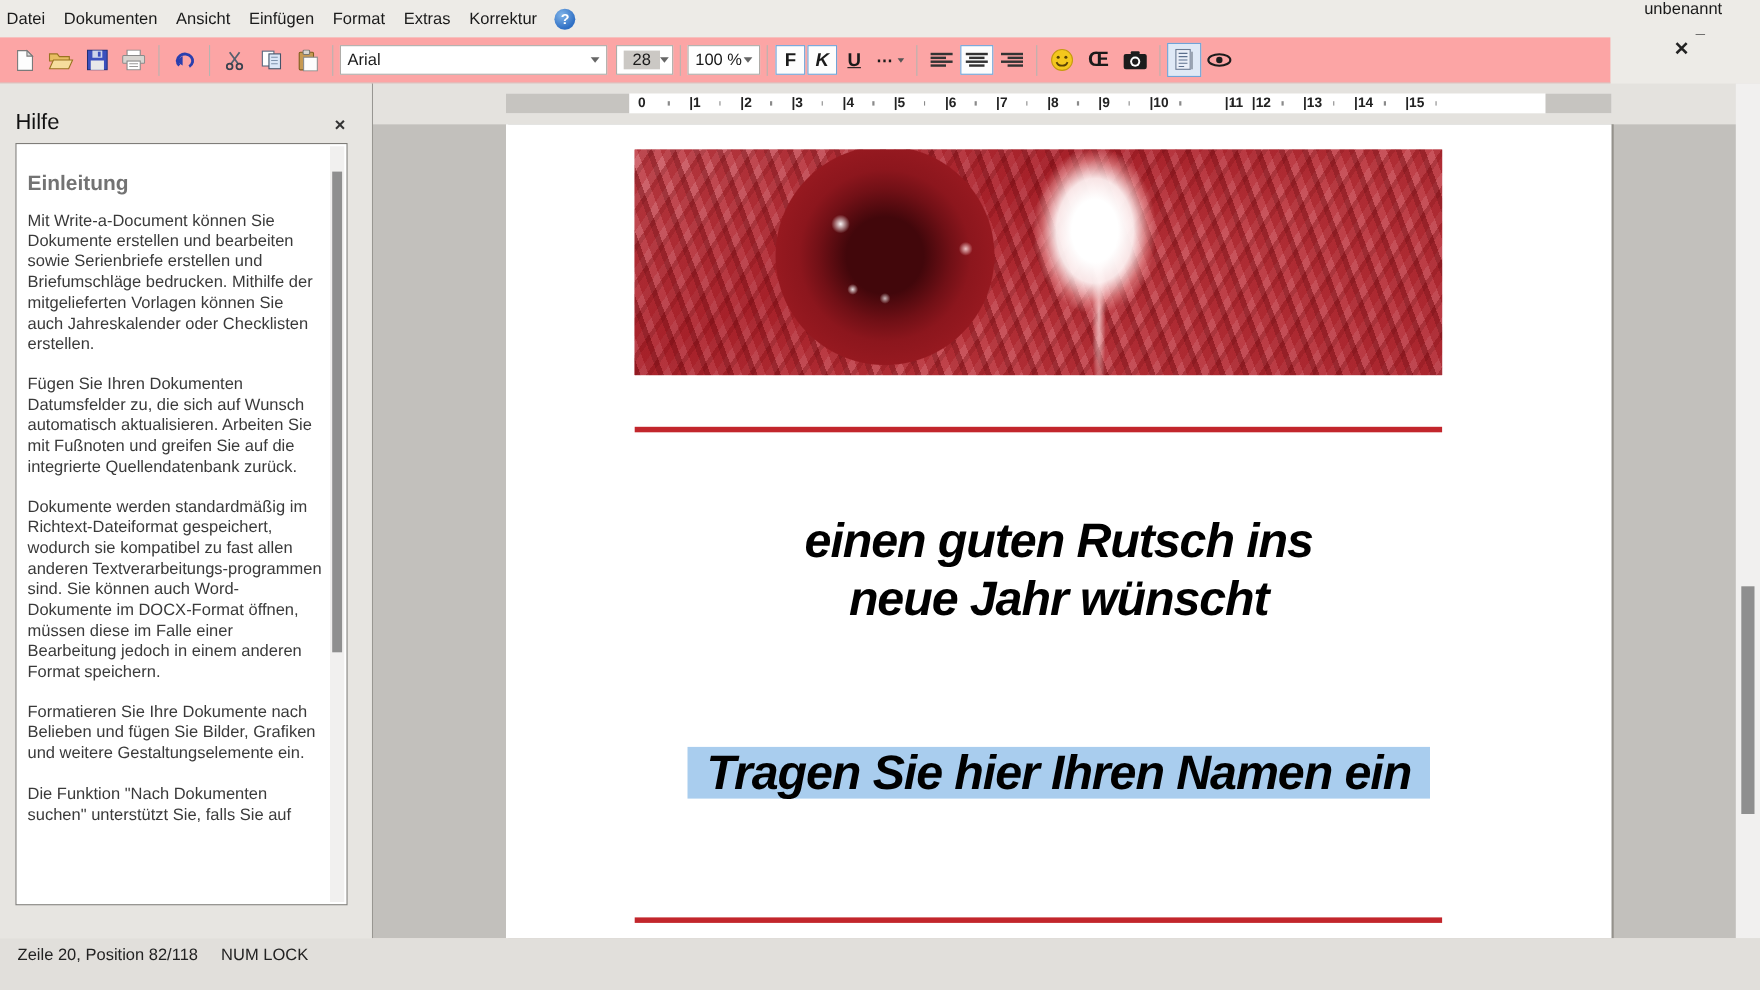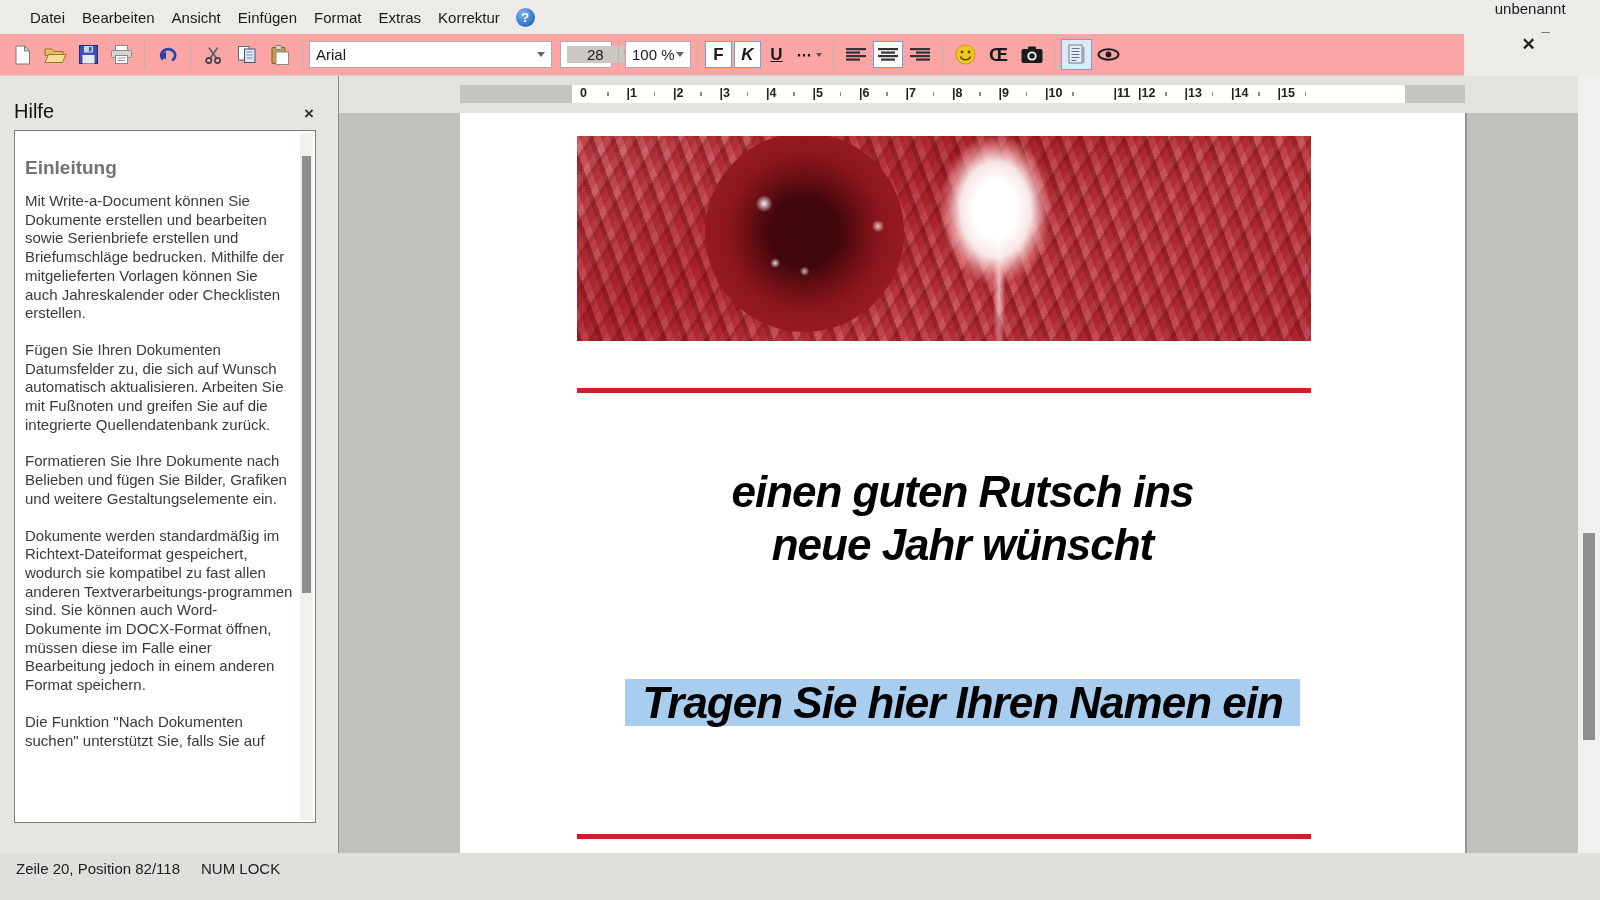--- a/index.html
+++ b/index.html
@@ -2,21 +2,21 @@
 <html><head>
 <meta charset="utf-8">
 <style>
   html,body{margin:0;padding:0;background:#888;}
   .app{position:relative;width:1600px;height:900px;background:#edebe7;
        font-family:"Liberation Sans",sans-serif;overflow:hidden;color:#1a1a1a;}
 
   
   .titlebar{position:absolute;left:0;top:0;width:1600px;height:34px;
             display:flex;align-items:center;background:#edebe7;}
-  .menu-items{display:flex;gap:17px;padding-left:30px;font-size:15px;justify-content:space-between;}
+  .menu-items{display:flex;gap:17px;padding-left:6px;font-size:15px;justify-content:space-between;}
   .menu-item{cursor:default;}
   .help-badge{margin-left:16px;width:19px;height:19px;border-radius:50%;
               background:radial-gradient(circle at 35% 30%,#7fb3e8,#2f6fc4 70%);
               color:#fff;font-weight:bold;font-size:13px;display:flex;
               align-items:center;justify-content:center;}
   .right-group{margin-left:auto;display:flex;align-items:center;flex-direction:column;}
   .win-title{font-weight:bold;font-style:italic;font-size:18px;}
   .doc-name{margin-left:15px;font-size:15px;}
   .win-btn{font-size:15px;font-weight:bold;color:#222;}
   .min-btn{margin-left:46px;}
@@ -28,21 +28,21 @@
            box-sizing:border-box;border-bottom:1px solid #cfcdc9;}
   .tb-btn{width:33px;height:32px;display:flex;align-items:center;justify-content:center;
           box-sizing:border-box;}
   .tb-sep{width:1px;height:28px;background:#b6b4b0;margin:0 6px;}
   .tb-select{height:27px;background:#fff;border:1px solid #aeaca8;display:flex;
              align-items:center;font-size:15px;box-sizing:border-box;padding:0 6px;}
   .chev{width:0;height:0;border-left:4px solid transparent;border-right:4px solid transparent;
         border-top:5px solid #666;margin-left:auto;}
   .font-select{width:243px;}
   .size-select{width:52px;margin-left:8px;}
-  .size-val{background:#cbc8c4;padding:0 20px;}
+  .size-val{background:#cbc8c4;padding:0 8px;}
   .zoom-select{width:66px;}
   .fmt-btn{width:27px;height:27px;display:flex;align-items:center;justify-content:center;
            font-size:17px;font-weight:bold;box-sizing:border-box;margin:0 1px;}
   .active-btn{border:1px solid #6fa3d8;background:#fdfdfd;}
   .italic-g{font-style:italic;}
   .under-g{text-decoration:underline;}
   .more-btn{width:36px;display:flex;align-items:center;justify-content:center;height:27px;}
   .more-dots{font-size:15px;font-weight:bold;letter-spacing:1px;}
   .more-chev{width:0;height:0;border-left:3.5px solid transparent;border-right:3.5px solid transparent;
              border-top:4px solid #555;margin-left:3px;}
@@ -116,21 +116,21 @@
   svg{display:block;}
 </style>
 </head>
 <body>
 
 <div class="app">
 
   <div class="titlebar">
     <div class="menu-items" id="menu-items">
         <span class="menu-item">Datei</span>
-        <span class="menu-item">Bearbeiten</span>
+        <span class="menu-item">Dokumenten</span>
         <span class="menu-item">Ansicht</span>
         <span class="menu-item">Einfügen</span>
         <span class="menu-item">Format</span>
         <span class="menu-item">Extras</span>
         <span class="menu-item">Korrektur</span>
       </div>
     <div class="help-badge">?</div>
     <div class="right-group">
       <span class="win-title">Write-a-Document</span>
       <span class="doc-name">unbenannt</span>
@@ -349,22 +349,22 @@
 
   <div class="helppanel">
     <div class="help-header">Hilfe</div>
     <div class="help-close">×</div>
     <div class="help-box">
       <div class="help-content">
         <div class="help-heading">Einleitung</div>
         <div id="help-paragraphs">
             <p>Mit Write-a-Document können Sie Dokumente erstellen und bearbeiten sowie Serienbriefe erstellen und Briefumschläge bedrucken. Mithilfe der mitgelieferten Vorlagen können Sie auch Jahreskalender oder Checklisten erstellen.</p>
             <p>Fügen Sie Ihren Dokumenten Datumsfelder zu, die sich auf Wunsch automatisch aktualisieren. Arbeiten Sie mit Fußnoten und greifen Sie auf die integrierte Quellendatenbank zurück.</p>
+            <p>Dokumente werden standardmäßig im Richtext-Dateiformat gespeichert, wodurch sie kompatibel zu fast allen anderen Textverarbeitungs-programmen sind. Sie können auch Word-Dokumente im DOCX-Format öffnen, müssen diese im Falle einer Bearbeitung jedoch in einem anderen Format speichern.</p>
             <p>Formatieren Sie Ihre Dokumente nach Belieben und fügen Sie Bilder, Grafiken und weitere Gestaltungselemente ein.</p>
-            <p>Dokumente werden standardmäßig im Richtext-Dateiformat gespeichert, wodurch sie kompatibel zu fast allen anderen Textverarbeitungs-programmen sind. Sie können auch Word-Dokumente im DOCX-Format öffnen, müssen diese im Falle einer Bearbeitung jedoch in einem anderen Format speichern.</p>
             <p>Die Funktion "Nach Dokumenten suchen" unterstützt Sie, falls Sie auf</p>
           </div>
       </div>
       <div class="help-scroll">
         <div class="help-thumb"></div>
       </div>
     </div>
   </div>
 
   <div class="statusbar">

